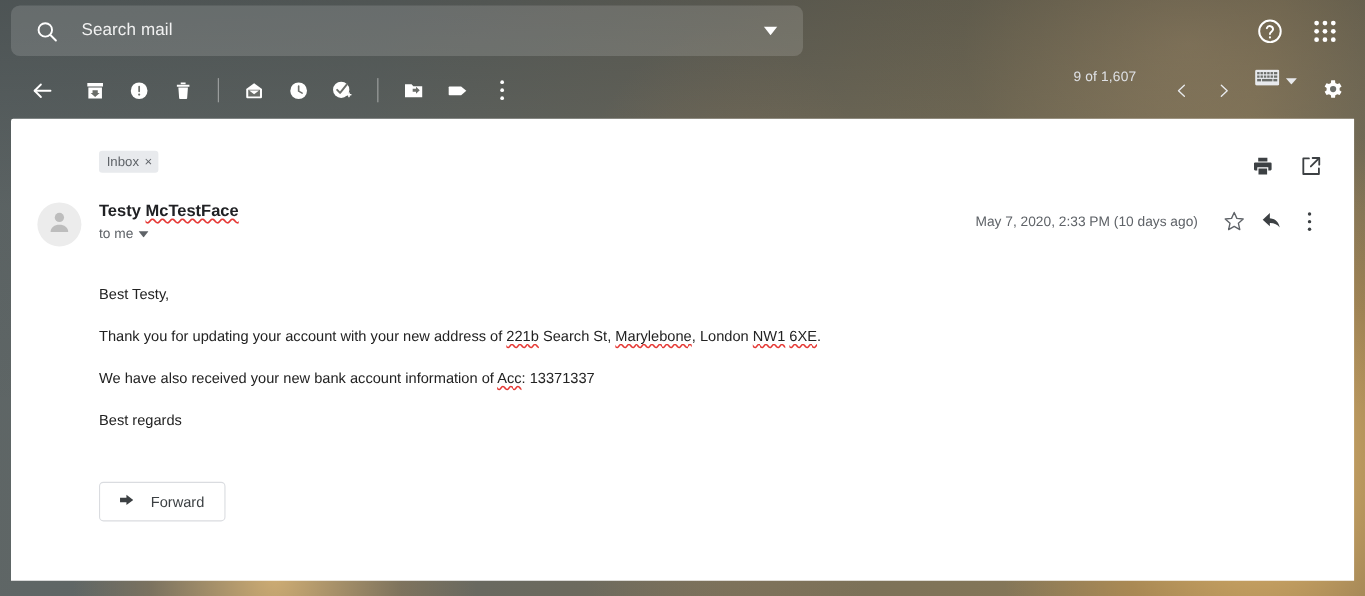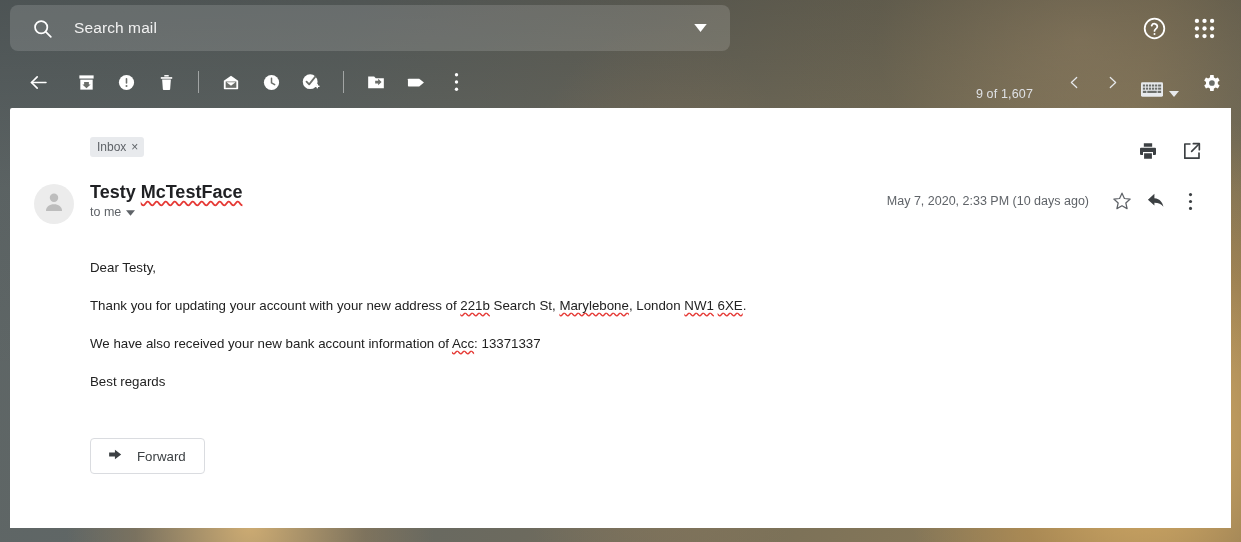--- a/index.html
+++ b/index.html
@@ -110,21 +110,21 @@
   .tb-sep {
     width: 1px;
     height: 22px;
     background: rgba(255,255,255,0.45);
     margin: 0 12px;
     flex: 0 0 auto;
   }
   #toolbar-right {
     margin-left: auto;
     display: flex;
-    align-items: flex-end;
+    align-items: flex-start;
   }
   #msg-count {
     color: #dfe1e5;
     font-size: 12.5px;
     margin-right: 22px;
     letter-spacing: 0.15px;
     white-space: nowrap;
   }
   .nav-btn {
     width: 38px; height: 38px;
@@ -209,21 +209,21 @@
     background: #ececec;
     display: flex; align-items: center; justify-content: center;
     flex: 0 0 auto;
     margin-top: 2px;
   }
   #sender-info {
     margin-left: 16px;
     padding-top: 1px;
   }
   #sender-name {
-    font-size: 18px;
+    font-size: 15px;
     font-weight: bold;
     color: #202124;
     line-height: 18px;
   }
   .spell {
     text-decoration: underline wavy #e53935;
     text-decoration-skip-ink: none;
     text-underline-offset: 2px;
   }
   #recipient {
@@ -541,21 +541,21 @@
           <svg width="5" height="19" viewBox="0 0 5 22" fill="#3c4043">
             <circle cx="2.5" cy="3" r="1.8"></circle>
               <circle cx="2.5" cy="11" r="1.8"></circle>
               <circle cx="2.5" cy="19" r="1.8"></circle>
           </svg>
         </div>
       </div>
     </div>
 
     <div id="mail-body">
-      <p>Dear Testy,</p>
+      <p>Best Testy,</p>
 
       <p><span>Thank you for updating your account with your new address of </span><span class="spell">221b</span><span> Search St, </span><span class="spell">Marylebone</span><span>, London </span><span class="spell">NW1</span><span> </span><span class="spell">6XE</span><span>.</span></p>
 
       <p><span>We have also received your new bank account information of </span><span class="spell">Acc</span><span>: 13371337</span></p>
 
       <p>Best regards</p>
     </div>
 
     <div id="reply-actions">
 

